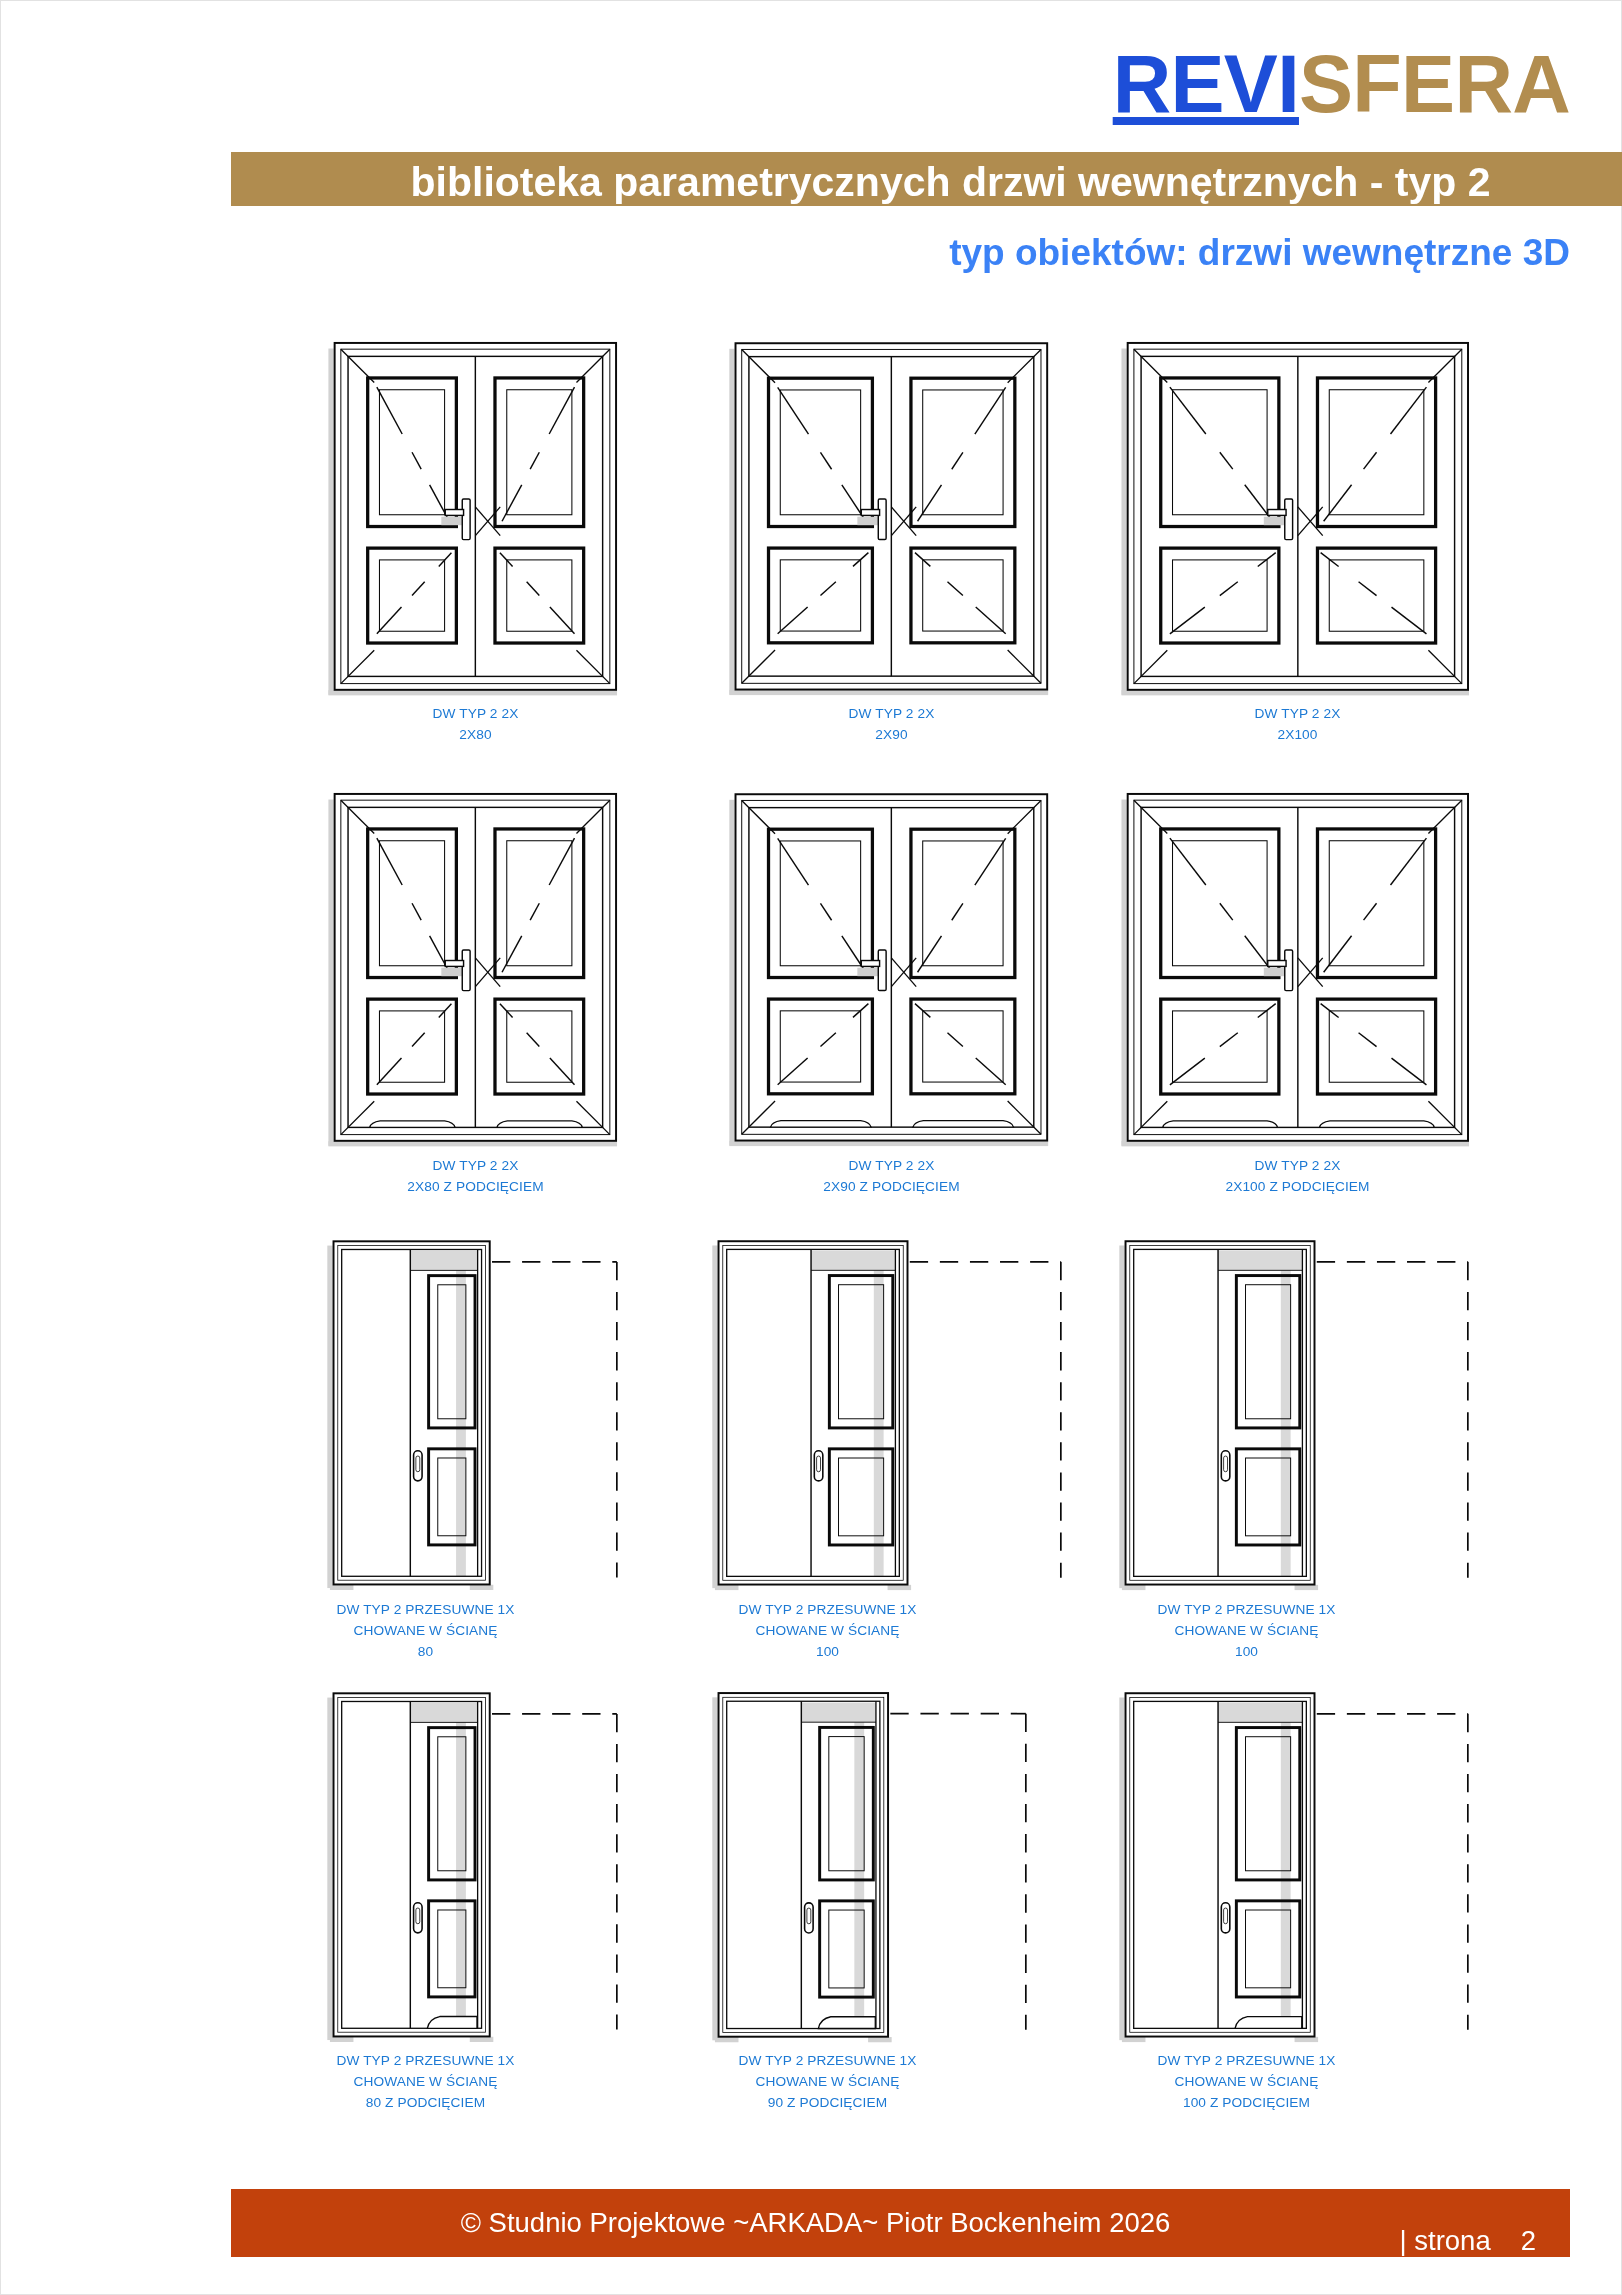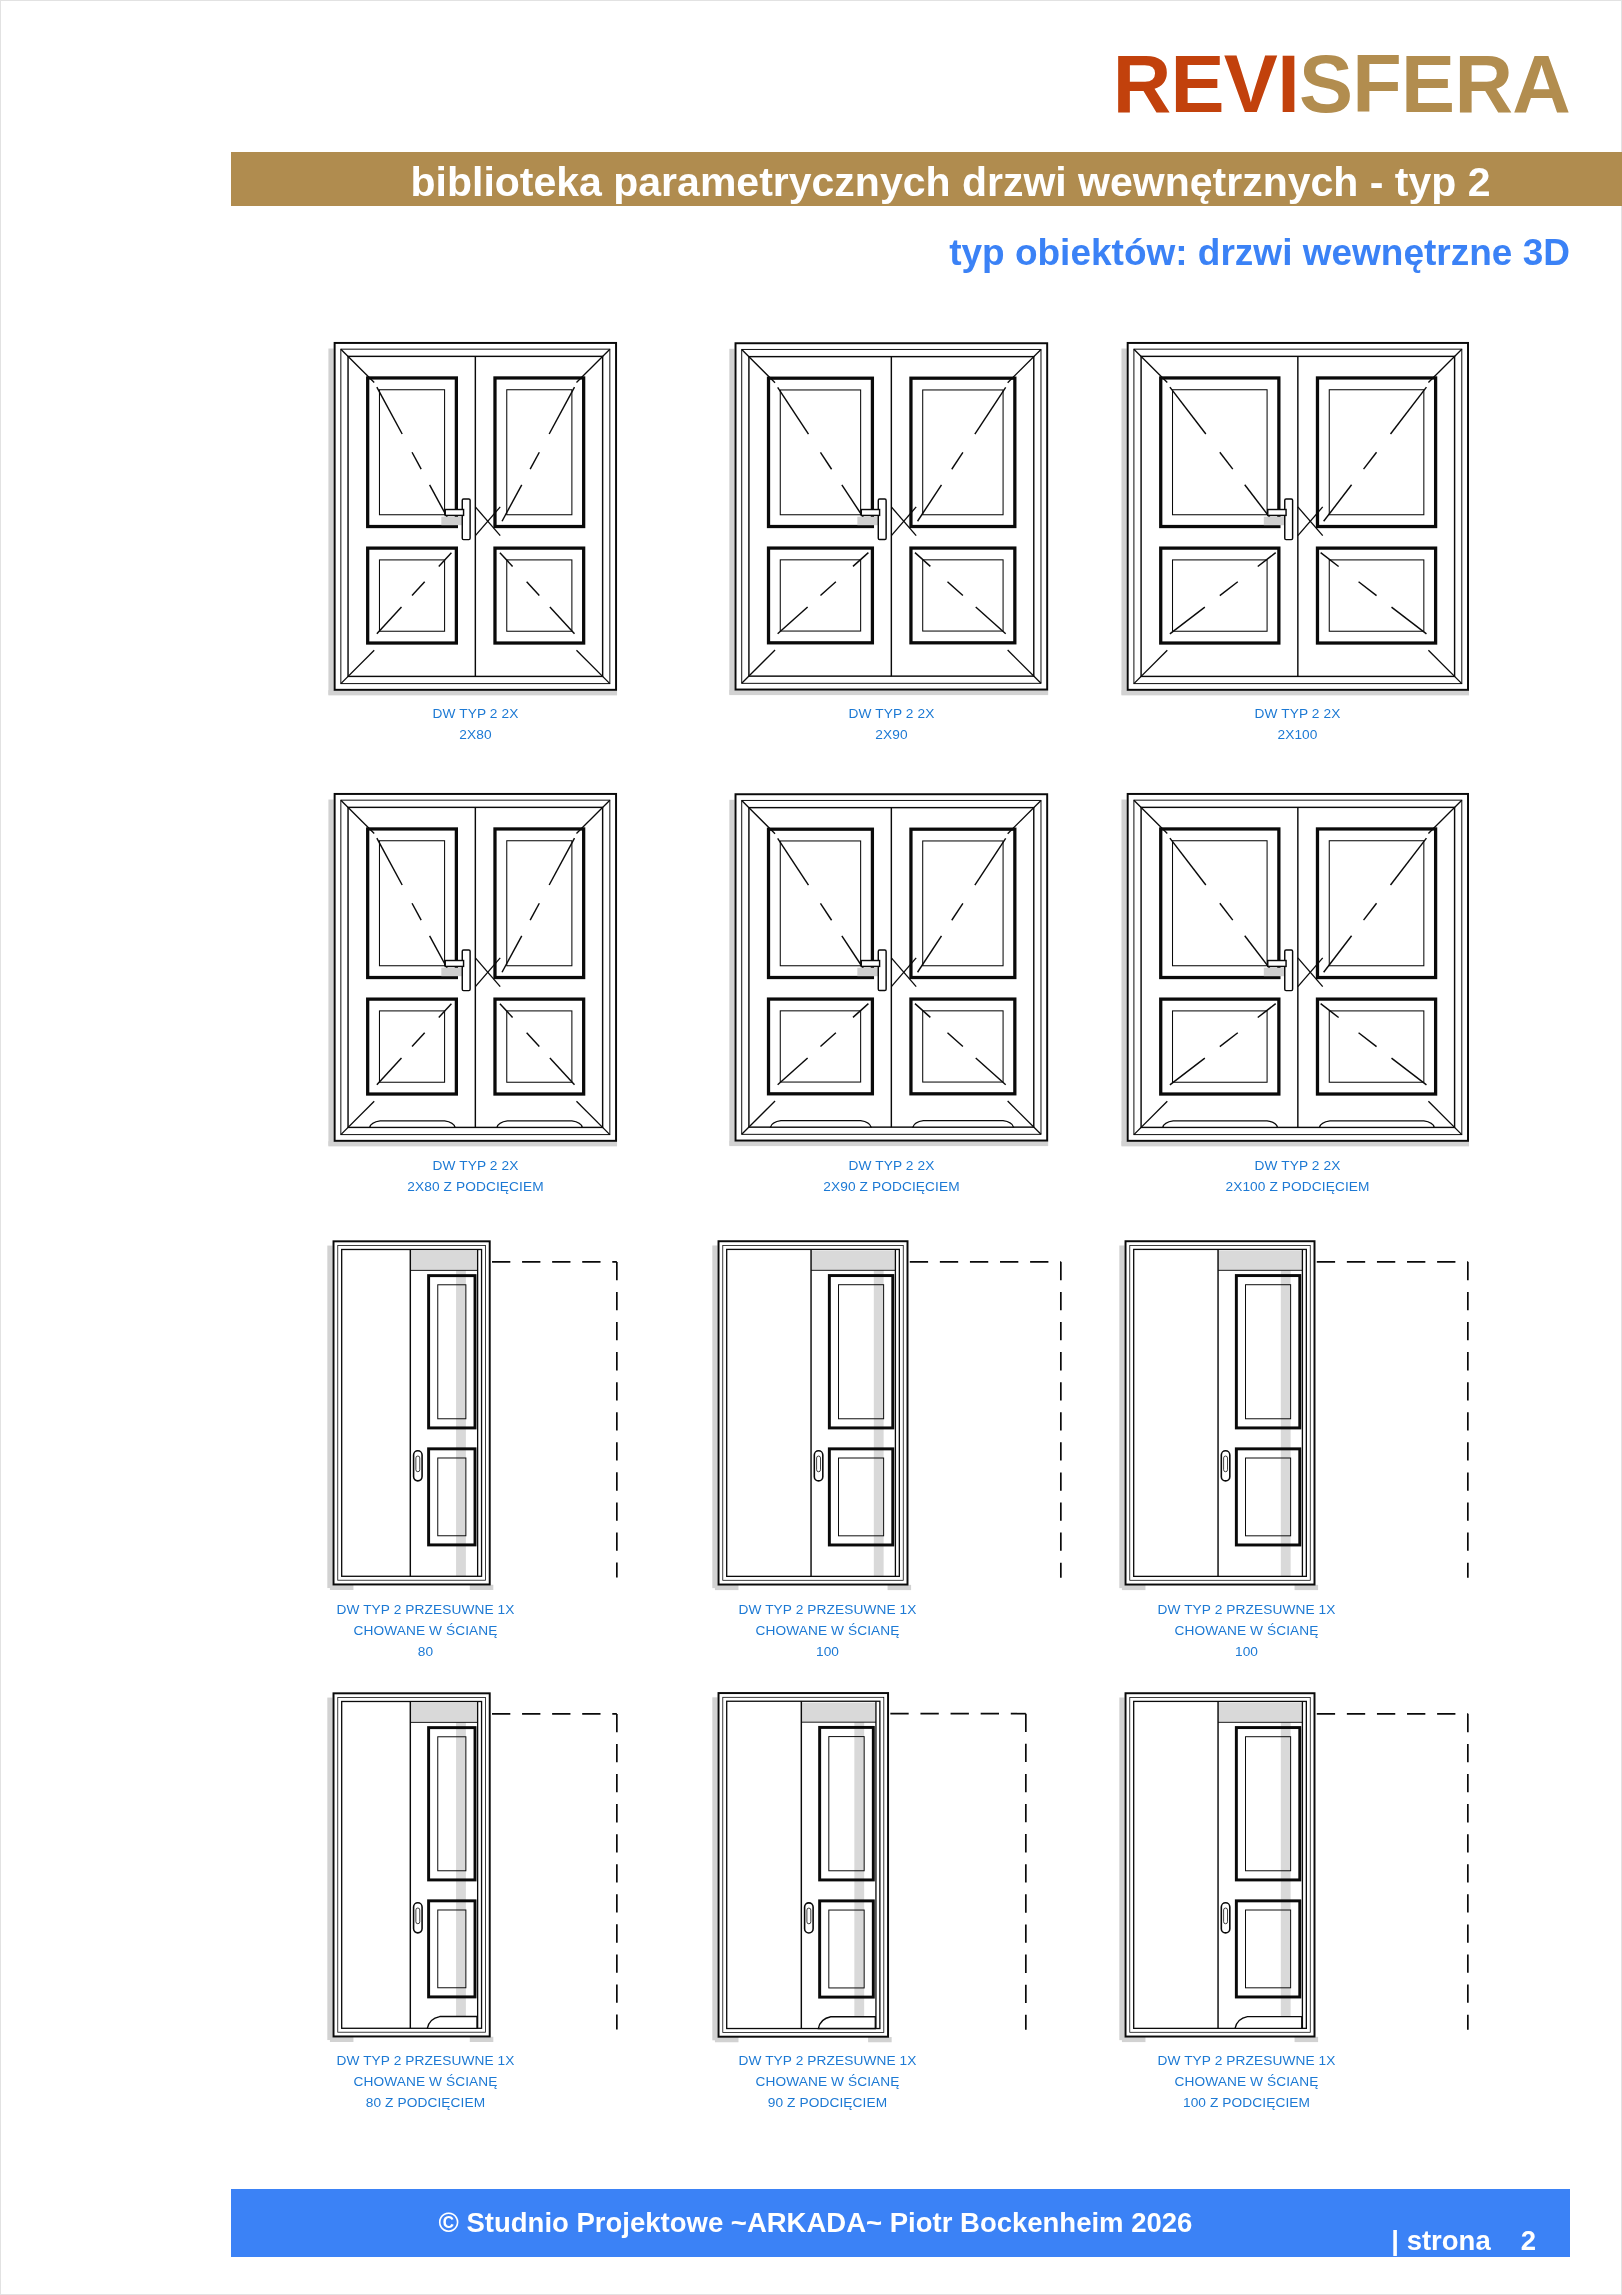--- a/index.html
+++ b/index.html
@@ -45,21 +45,21 @@
     position:absolute;right:34px;top:0;bottom:0;
     display:flex;align-items:flex-end;gap:30px;white-space:nowrap;
   }
 </style>
 </head>
 <body>
 
 <div class="page">
 
   <div class="logo">
-    <span class="p1" style="color: #c2410c;">REVI</span><span class="p2" style="color: rgb(178, 141, 79);">SFERA</span>
+    <span class="p1" style="color: #1d4ed8; text-decoration: underline;">REVI</span><span class="p2" style="color: rgb(178, 141, 79);">SFERA</span>
   </div>
 
   <div class="banner gold-bg" style="background: rgb(176, 140, 79);">
     <span>biblioteka parametrycznych drzwi wewnętrznych - typ 2</span>
   </div>
 
   <div class="subtitle">typ obiektów: drzwi wewnętrzne 3D</div>
 
   <div id="grid">
   <div>
@@ -503,21 +503,21 @@
             <line x1="525" y1="33" x2="525" y2="516" stroke="#0a0a0a" stroke-width="2.6" stroke-dasharray="28 18"></line>
             <path d="M 169 514 Q 172 499 188 496 L 271 496 L 271 514 Z" fill="#ffffff" stroke="#0a0a0a" stroke-width="2"></path>
           </svg>
         </div>
     <div class="cell-label" style="left: 1050px; top: 2050px; color: rgb(28, 121, 212);">DW TYP 2 PRZESUWNE 1X
 CHOWANE W ŚCIANĘ
 100 Z PODCIĘCIEM</div>
   </div>
 </div>
 
-  <div class="footer gold-bg" style="background: #3b82f6; font-weight: bold;">
+  <div class="footer gold-bg" style="background: #c2410c;">
     <div class="copy">© Studnio Projektowe ~ARKADA~ Piotr Bockenheim 2026</div>
     <div class="pagegrp">
       <span>| strona</span>
       <span>2</span>
     </div>
   </div>
 
 </div>
 
 

